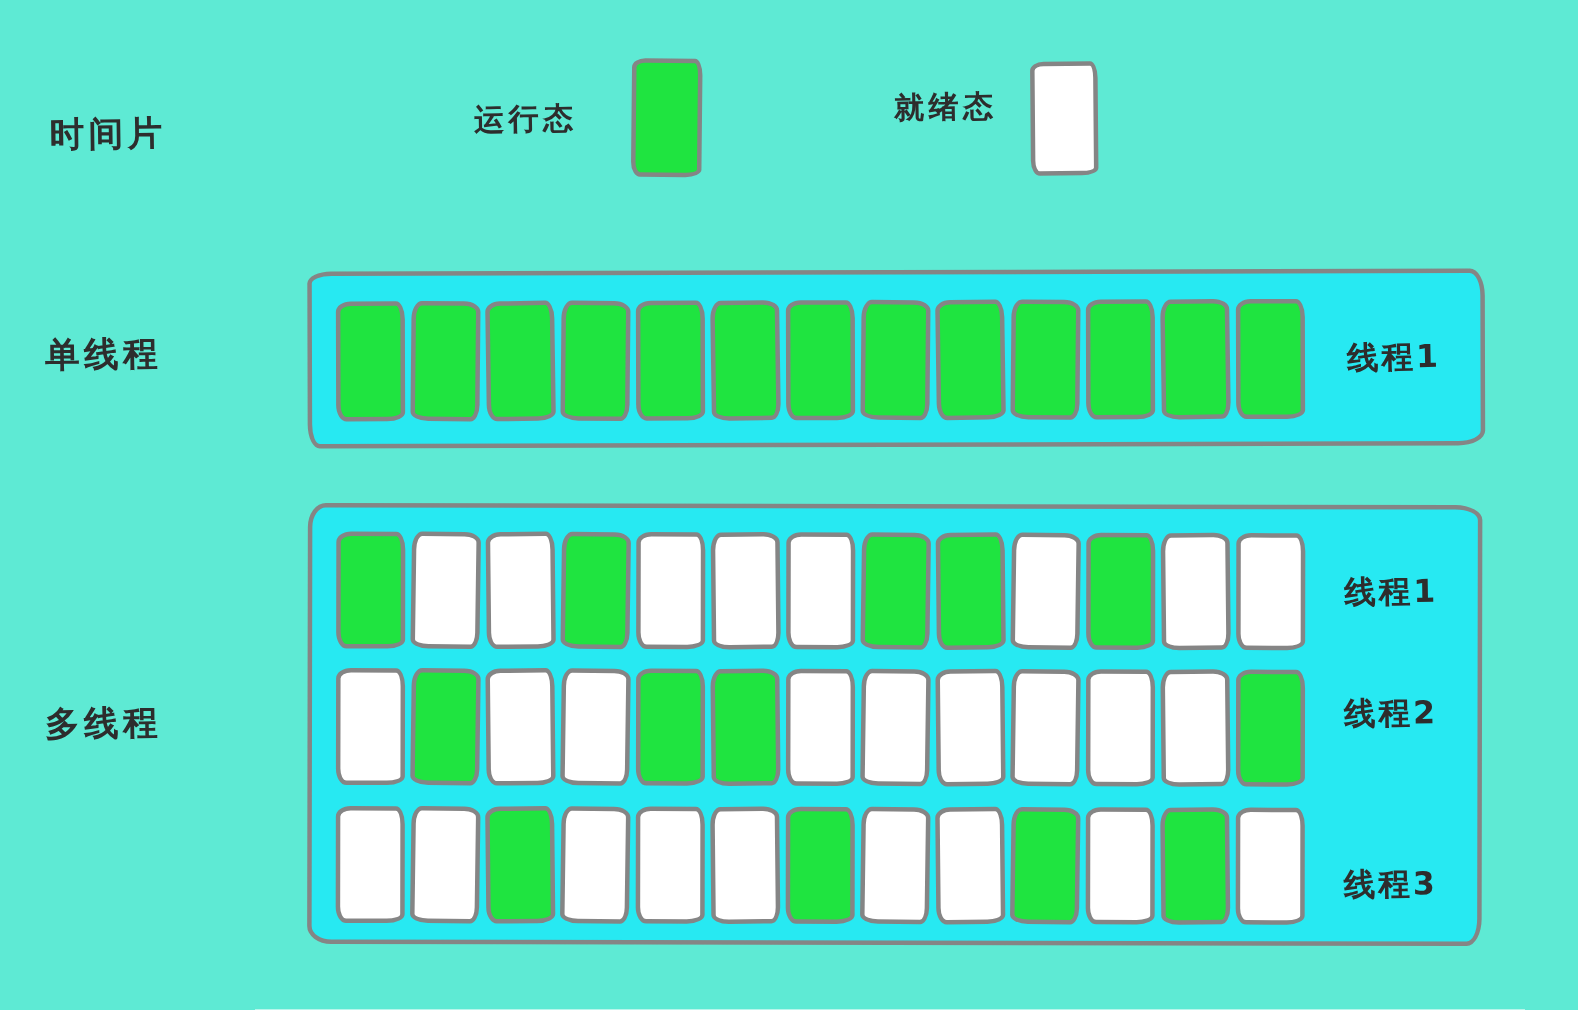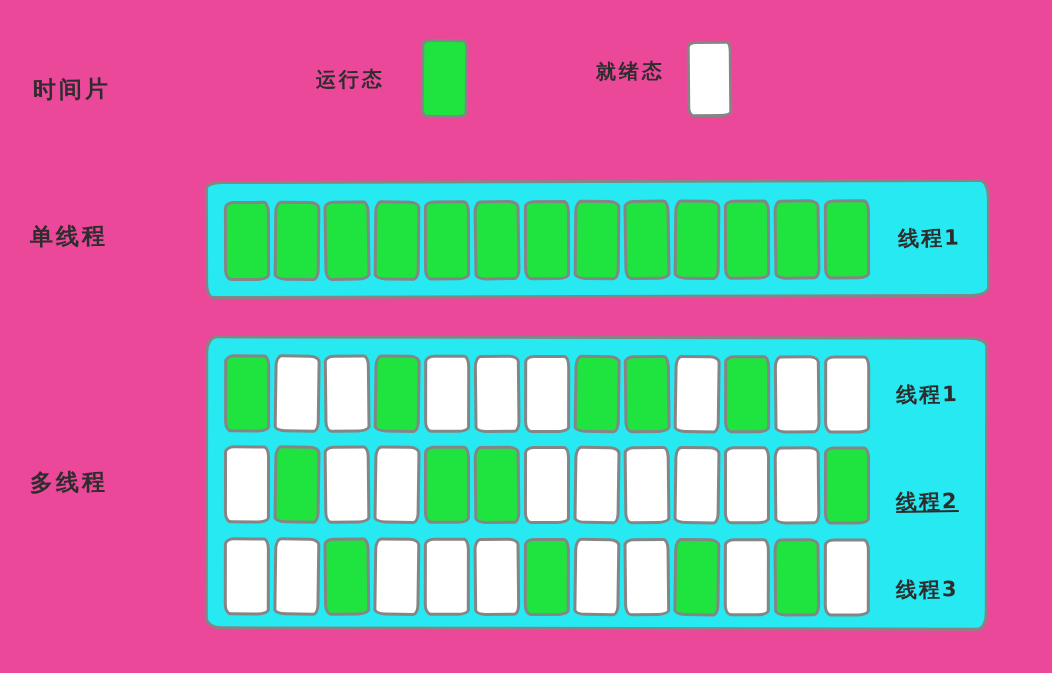--- a/index.html
+++ b/index.html
@@ -1,20 +1,20 @@
 <!DOCTYPE html>
 <html style="--running: #1fe440; --ready: #ffffff; --band: #27e9f2; --stroke: #858585; --text: #2d2d2d;"><head>
 <meta charset="utf-8">
 <style>
   html, body { margin: 0; padding: 0; background: #ffffff; }
   .canvas {
     position: relative;
     width: 1052px;
     height: 673px;
-    background: #ec4899;
+    background: #5eead4;
     overflow: hidden;
     font-family: "DejaVu Sans", sans-serif;
     color: var(--text, #2d2d2d);
   }
   .hand-label {
     position: absolute;
     font-weight: bold;
     letter-spacing: 3px;
     white-space: nowrap;
     color: var(--text, #2d2d2d);
@@ -81,21 +81,21 @@
     right: 26px;
     font-weight: bold;
     font-size: 21px;
     letter-spacing: 2px;
     white-space: nowrap;
     transform: translateY(-50%) rotate(-1deg);
     color: var(--text, #2d2d2d);
   }
   .band-single .thread-label { top: 50%; }
   .tl-0 { top: 55px; }
-  .tl-1 { top: 162px; text-decoration: underline; }
+  .tl-1 { top: 136px; }
   .tl-2 { top: 250px; }
 </style>
 </head>
 <body>
 
 <div class="canvas">
 
   <div class="hand-label lbl-time-slice">时间片</div>
 
   <div class="hand-label lbl-running">运行态</div>

